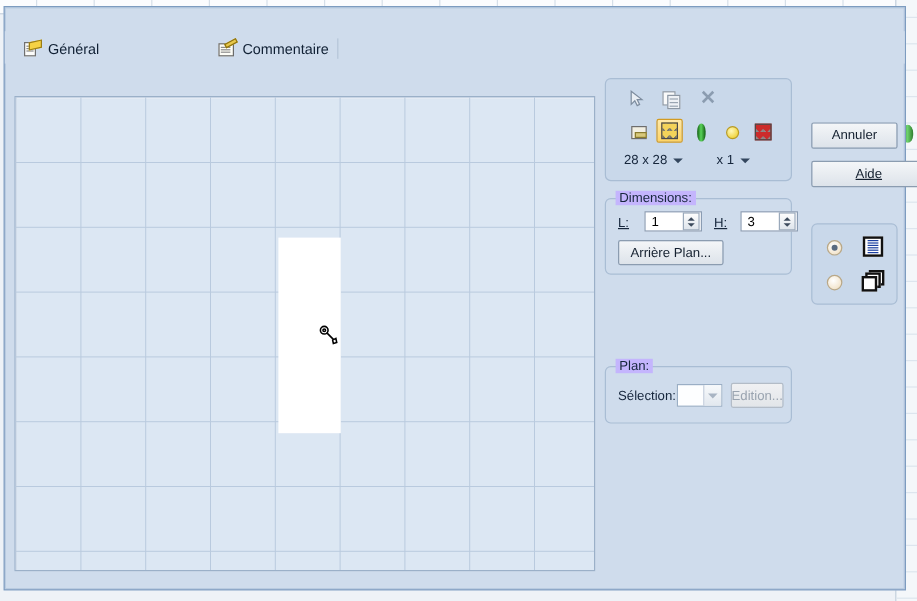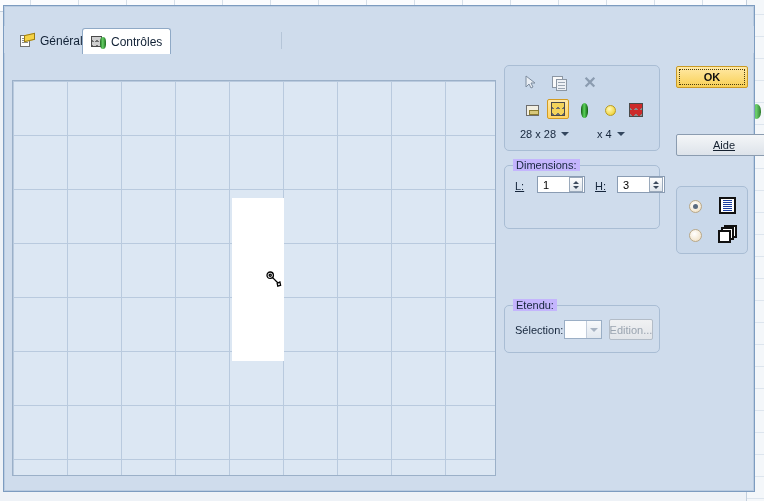--- a/index.html
+++ b/index.html
@@ -408,28 +408,31 @@
       <span class="tabicon ic-general">
         <span class="pg"></span>
         <span class="ln" style="top:4px;"></span>
         <span class="ln" style="top:6px;"></span>
         <span class="ln" style="top:8px;"></span>
         <span class="yel"></span>
       </span>
       <span>Général</span>
     </div>
 
-    <div class="tab active" id="tab-1" style="left:78px;">
-      <span class="tabicon ic-ctrl">
-        <span class="blk"></span>
-        <span class="arw"></span>
+
+    <div class="tab" id="tab-2" style="left:170px;">
+      <span class="tabicon ic-comm">
+        <span class="pg"></span>
+        <span class="ln" style="top:5px;"></span>
+        <span class="ln" style="top:7px;"></span>
+        <span class="ln" style="top:9px;"></span>
+        <span class="pen"></span>
       </span>
-      <span>Contrôles</span>
-    </div>
-
+      <span>Commentaire</span>
+    </div>
 
     <div class="tab-sep" style="left:277px;"></div>
   </div>
 
   <div id="body">
 
     <div id="canvas-frame">
       <div id="canvas-grid" style="background-size: 54px 54px;"></div>
 
       <div id="element-rect" style="left: 219px; top: 117px; width: 52px; height: 163px;"></div>
@@ -478,21 +481,21 @@
       </div>
       <div class="ebtn" style="left:120px; top:34px;">
         <span class="ei-redcheck"></span>
       </div>
 
       <div class="ddlabel" style="left:15px; top:62px;">
         <span>28 x 28</span>
         <span class="caret"></span>
       </div>
       <div class="ddlabel" style="left:92px; top:62px;">
-        <span>x 4</span>
+        <span>x 1</span>
         <span class="caret"></span>
       </div>
     </div>
 
     <div class="groupbox" id="dimbox">
       <span class="gb-title">Dimensions:</span>
 
       <span class="fldlabel" style="left:10px; top:14px;">
         <u>L:</u>
       </span>
@@ -508,42 +511,40 @@
         <u>H:</u>
       </span>
       <div class="spin" style="left:112px; top:10px; width:48px;">
         <span class="val">3</span>
         <span class="arrows">
             <i class="up"></i>
             <i class="dn"></i>
           </span>
       </div>
 
+      <div class="btn" style="left:10px; top:34px; width:88px; height:21px;">Arrière Plan...</div>
     </div>
 
 
     <div class="groupbox" id="imgbox">
-      <span class="gb-title">Etendu:</span>
+      <span class="gb-title">Plan:</span>
 
       <span class="fldlabel" style="left:10px; top:18px;">Sélection:</span>
 
       <div class="combo small" style="left:59px; top:14px; width:38px;">
         <span class="cval"></span>
         <span class="cbtn">
             <span class="caret"></span>
           </span>
       </div>
 
       <div class="btn disabled" style="left:104px; top:13px; width:44px; height:21px;">Edition...</div>
     </div>
 
-    <div id="ok-btn">
-      <span>OK</span>
-      <span class="focusring"></span>
-    </div>
+    <div class="btn" id="cancel-btn">Annuler</div>
     <div class="btn" id="help-btn">
       <u>Aide</u>
     </div>
 
     <div class="panel-round" id="radiopanel">
 
       <div class="radio" style="left:12px; top:13px;">
         <span class="dot"></span>
       </div>
       <div class="doc-icon" style="left:42px; top:10px;">

